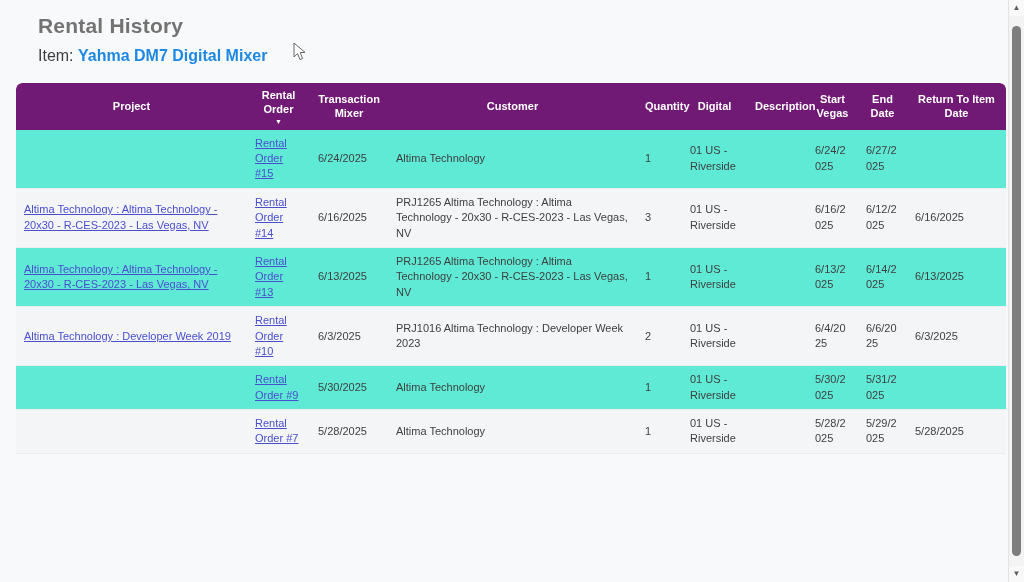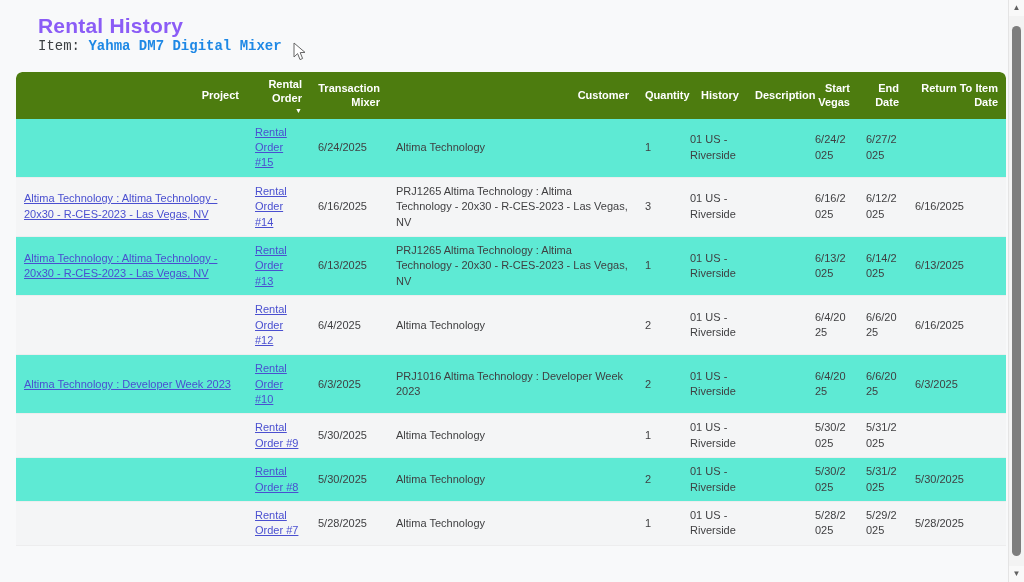--- a/index.html
+++ b/index.html
@@ -7,31 +7,31 @@
   body {
     font-family:"Liberation Sans", sans-serif;
     background:#f8f9fa;
     color:#333;
     position:relative;
   }
   .page { padding:14px 0 0 16px; width:1008px; }
 
   
   .head { margin-left:22px; }
-  .page-title { font-size:21px; font-weight:700; color:#8b5cf6; letter-spacing:.2px; }
-  .item-line { margin-top:0; font-size:14px; color:#3c4043;font-family:Liberation Mono, monospace; }
+  .page-title { font-size:21px; font-weight:700; color:#737373; letter-spacing:.2px; }
+  .item-line { margin-top:9px; font-size:16px; color:#3c4043; }
   .item-link { color:#1e88e5; font-weight:600; text-decoration:none; cursor:pointer; }
 
   
   .tbl-wrap { margin-top:18px; }
   table { border-collapse:collapse; table-layout:fixed; width:990px; background:#fff;
           border-radius:6px 6px 0 0; overflow:hidden; }
   thead th {
-    background:#4d7c0f; color:#fff; font-size:11px; font-weight:600;
-    text-align:right; padding:5px 8px; height:34px; vertical-align:middle; line-height:1.3;
+    background:#701a75; color:#fff; font-size:11px; font-weight:600;
+    text-align:center; padding:5px 8px; height:34px; vertical-align:middle; line-height:1.3;
     cursor:pointer;
   }
   thead th:first-child { border-top-left-radius:6px; }
   thead th:last-child { border-top-right-radius:6px; }
   .sort-arrow { display:block; font-size:7px; line-height:7px; margin-top:1px; }
   tbody td {
     font-size:11px; color:#3f3f41; padding:6px 8px; height:35px;
     vertical-align:middle; line-height:1.4; word-wrap:break-word;
     border-bottom:1px solid #ededee;
   }
@@ -88,21 +88,21 @@
       <thead>
         <tr>
           <th><span>Project</span></th>
           <th>
             <span>Rental Order</span>
             <span class="sort-arrow">▼</span>
           </th>
           <th><span>Transaction Mixer</span></th>
           <th><span>Customer</span></th>
           <th><span>Quantity</span></th>
-          <th><span>History</span></th>
+          <th><span>Digital</span></th>
           <th><span>Description</span></th>
           <th><span>Start Vegas</span></th>
           <th><span>End Date</span></th>
           <th><span>Return To Item Date</span></th>
         </tr>
       </thead>
       <tbody>
   <tr>
     <td></td>
     <td><a href="#">Rental Order #15</a></td>
@@ -135,36 +135,24 @@
     <td>6/13/2025</td>
     <td>PRJ1265 Altima Technology : Altima Technology - 20x30 - R-CES-2023 - Las Vegas, NV</td>
     <td>1</td>
     <td>01 US - Riverside</td>
     <td></td>
     <td>6/13/2025</td>
     <td>6/14/2025</td>
     <td>6/13/2025</td>
   </tr>
 
-  <tr>
-    <td></td>
-    <td><a href="#">Rental Order #12</a></td>
-    <td>6/4/2025</td>
-    <td>Altima Technology</td>
-    <td>2</td>
-    <td>01 US - Riverside</td>
-    <td></td>
-    <td>6/4/2025</td>
-    <td>6/6/2025</td>
-    <td>6/16/2025</td>
-  </tr>
-
-
-  <tr>
-    <td><a href="#">Altima Technology : Developer Week 2023</a></td>
+
+
+  <tr>
+    <td><a href="#">Altima Technology : Developer Week 2019</a></td>
     <td><a href="#">Rental Order #10</a></td>
     <td>6/3/2025</td>
     <td>PRJ1016 Altima Technology : Developer Week 2023</td>
     <td>2</td>
     <td>01 US - Riverside</td>
     <td></td>
     <td>6/4/2025</td>
     <td>6/6/2025</td>
     <td>6/3/2025</td>
   </tr>
@@ -175,32 +163,20 @@
     <td>5/30/2025</td>
     <td>Altima Technology</td>
     <td>1</td>
     <td>01 US - Riverside</td>
     <td></td>
     <td>5/30/2025</td>
     <td>5/31/2025</td>
     <td></td>
   </tr>
 
-  <tr>
-    <td></td>
-    <td><a href="#">Rental Order #8</a></td>
-    <td>5/30/2025</td>
-    <td>Altima Technology</td>
-    <td>2</td>
-    <td>01 US - Riverside</td>
-    <td></td>
-    <td>5/30/2025</td>
-    <td>5/31/2025</td>
-    <td>5/30/2025</td>
-  </tr>
 
   <tr>
     <td></td>
     <td><a href="#">Rental Order #7</a></td>
     <td>5/28/2025</td>
     <td>Altima Technology</td>
     <td>1</td>
     <td>01 US - Riverside</td>
     <td></td>
     <td>5/28/2025</td>

